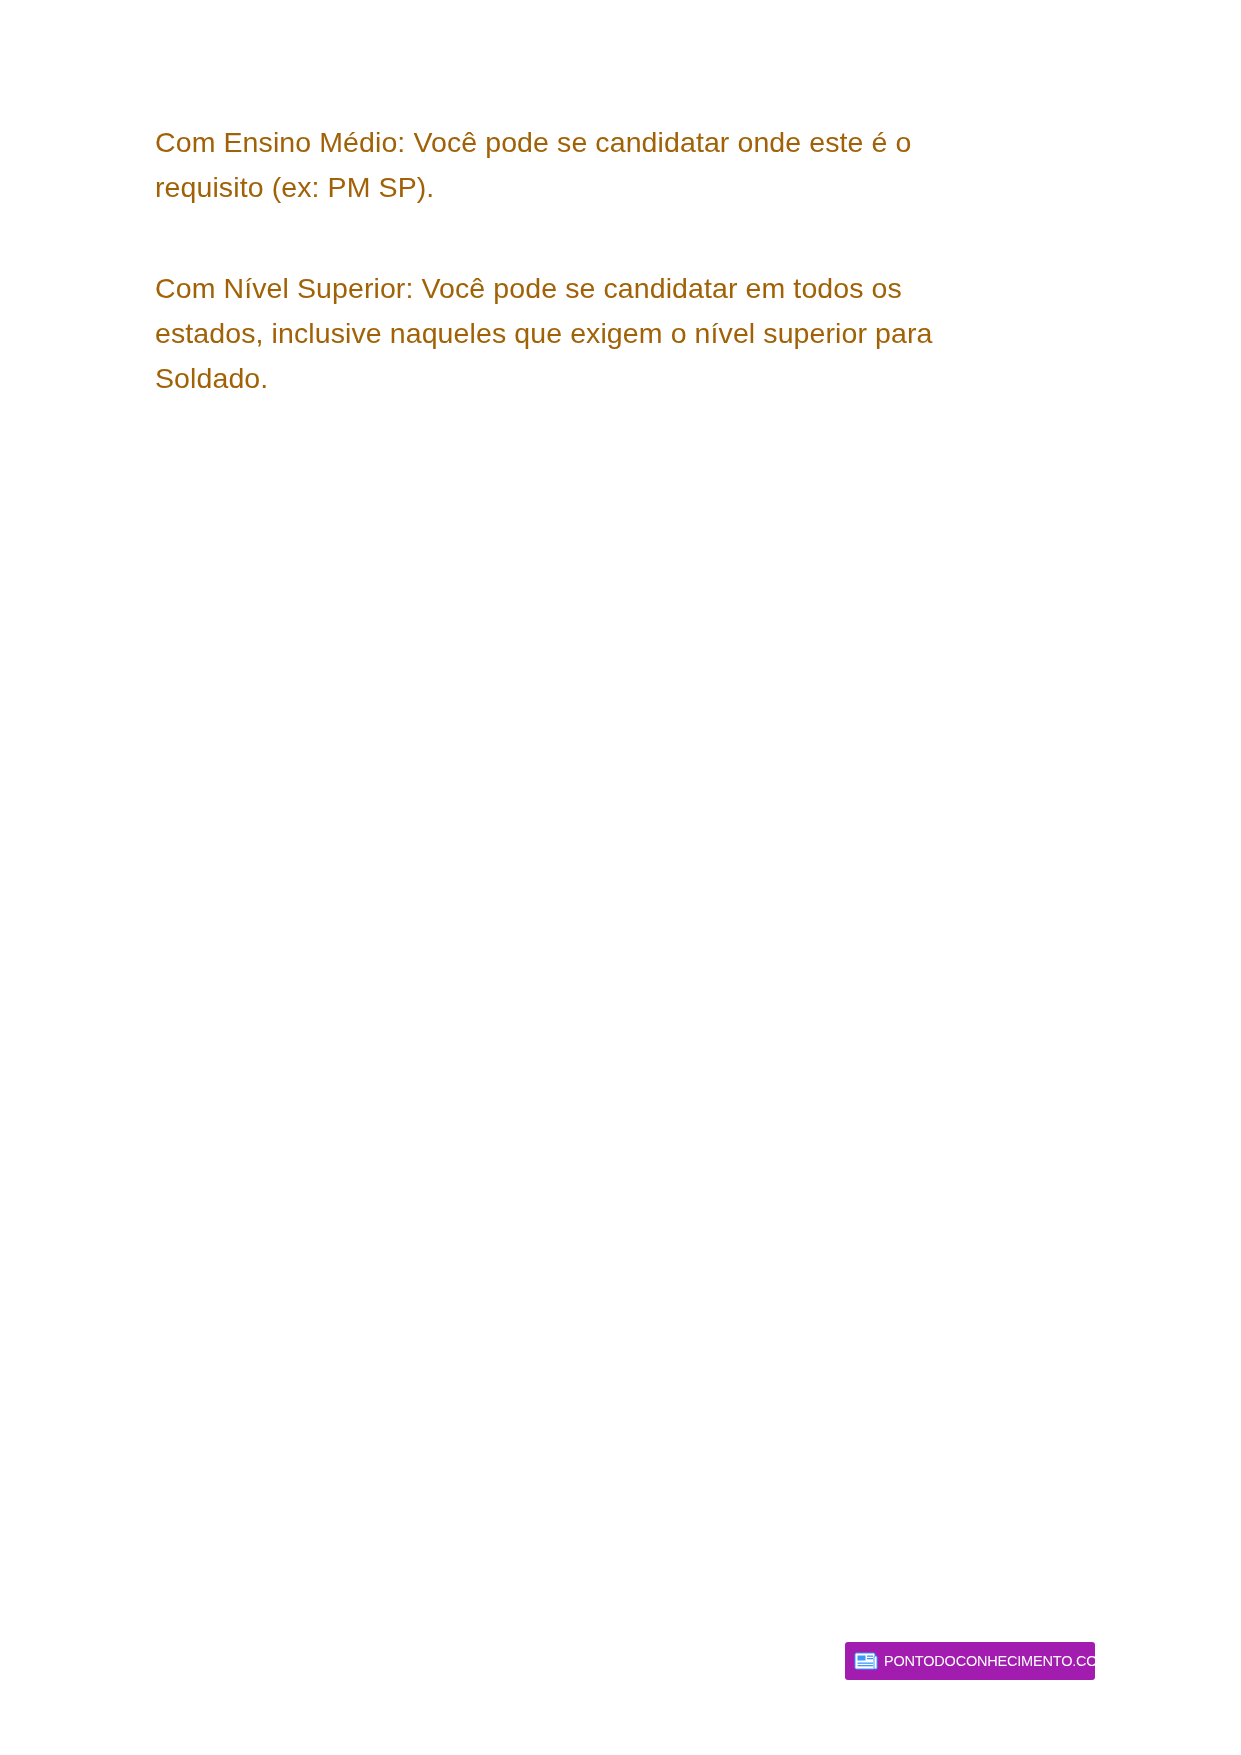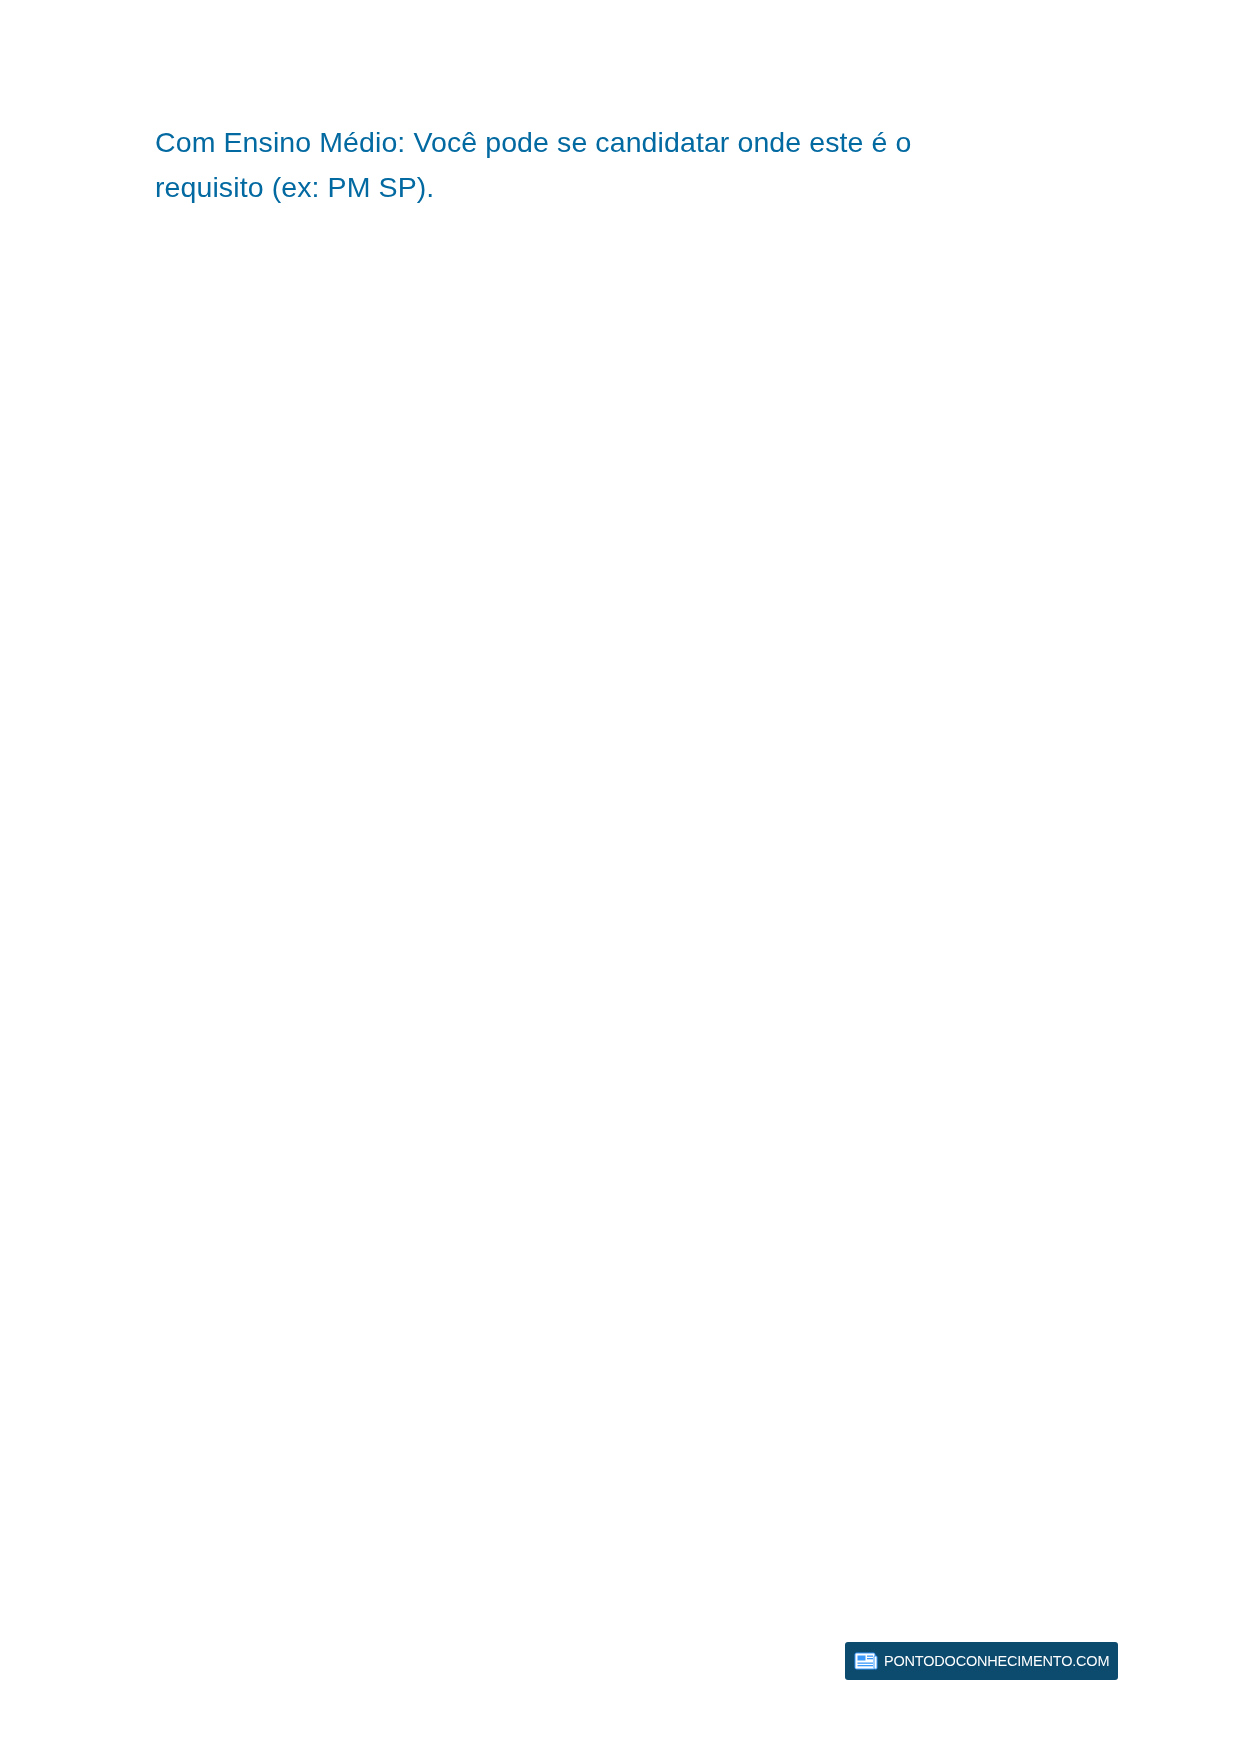--- a/index.html
+++ b/index.html
@@ -22,36 +22,36 @@
   }
   .content {
     position: absolute;
     left: 155px;
     top: 120px;
     width: 810px;
   }
   .para {
     font-size: 28.5px;
     line-height: 45px;
-    color: #0369a1;
+    color: #a16207;
     margin: 0 0 56px 0;
     font-weight: 400;
     letter-spacing: 0.1px;
   }
   .para:last-child {
     margin-bottom: 0;
   }
   
   .footer-badge {
     position: absolute;
     left: 845px;
     top: 1642px;
-    width: 273px;
+    width: 250px;
     height: 38px;
-    background: #0c4a6e;
+    background: #a21caf;
     border-radius: 3px;
     display: flex;
     align-items: center;
     padding: 0 6px;
     box-sizing: border-box;
   }
   .badge-icon {
     width: 30px;
     height: 28px;
     flex: 0 0 auto;
@@ -69,20 +69,21 @@
     line-height: 1;
   }
 </style>
 </head>
 <body>
 
 <div class="page">
 
   <div class="content">
     <p class="para">Com Ensino Médio: Você pode se candidatar onde este é o requisito (ex: PM SP).</p>
+    <p class="para">Com Nível Superior: Você pode se candidatar em todos os estados, inclusive naqueles que exigem o nível superior para Soldado.</p>
   </div>
 
   <div class="footer-badge">
     <span class="badge-icon">
       <svg width="26" height="24" viewBox="0 0 26 24" aria-hidden="true">
         <rect x="2" y="4" width="20" height="16" rx="1.5" fill="#ffffff" stroke="#3b99fc" stroke-width="1"></rect>
         <rect x="4.5" y="6.5" width="8" height="5" fill="#3b99fc"></rect>
         <rect x="14" y="6.5" width="6" height="1.3" fill="#3b99fc"></rect>
         <rect x="14" y="9" width="6" height="1.3" fill="#3b99fc"></rect>
         <rect x="4.5" y="13.5" width="15.5" height="1.3" fill="#3b99fc"></rect>

